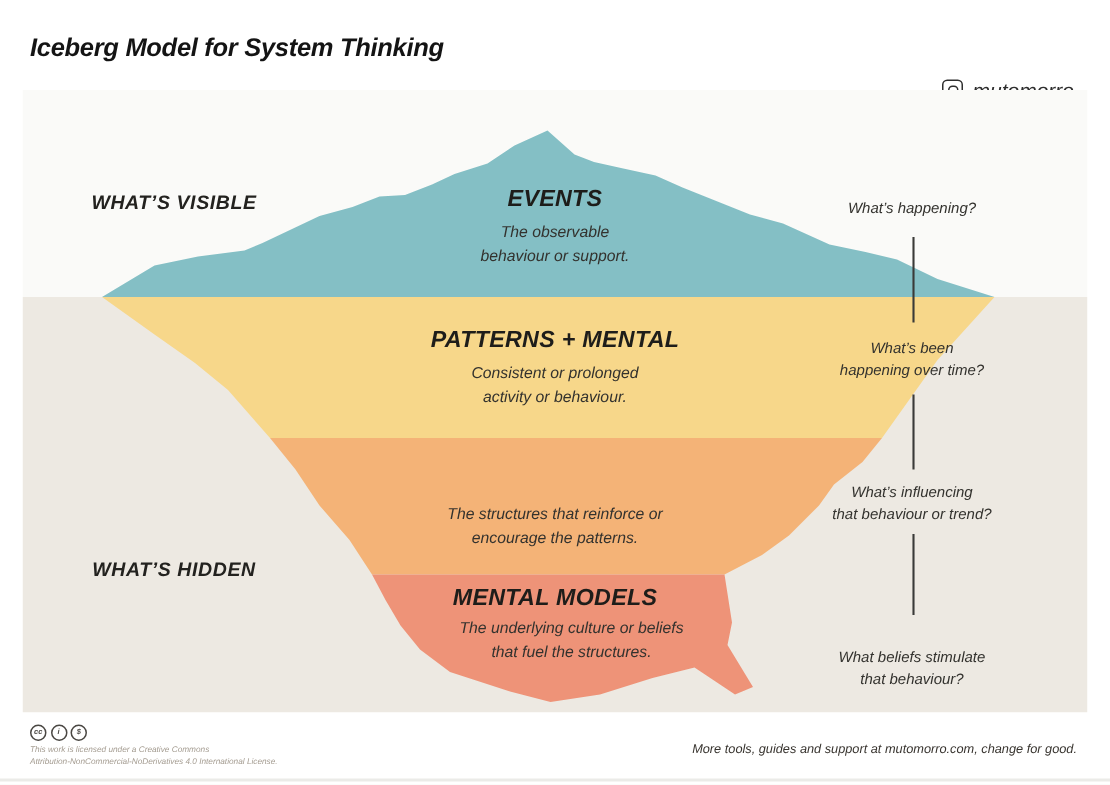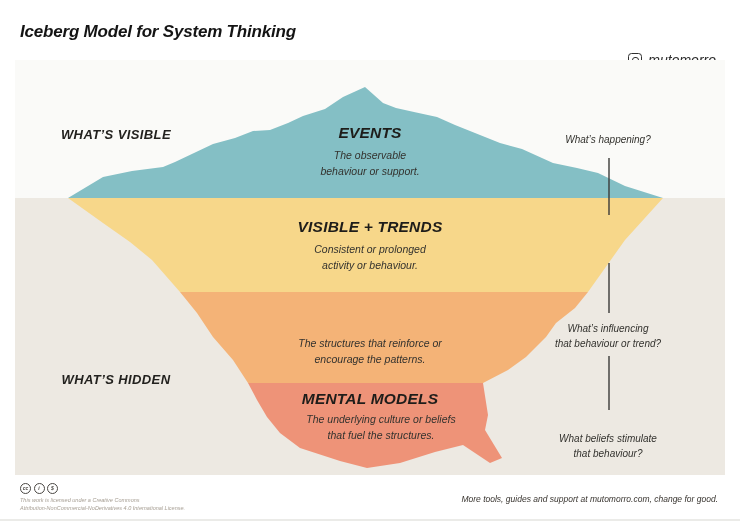--- a/index.html
+++ b/index.html
@@ -65,32 +65,34 @@
       <line x1="594" y1="296" x2="594" y2="350" stroke-width="1.4" stroke="#3a3a38"></line>
     </svg>
 
     <div class="abs side-label" style="left:31px;top:67px;">WHAT’S VISIBLE</div>
     <div class="abs side-label" style="left:31px;top:312px;">WHAT’S HIDDEN</div>
 
     <div class="abs layer-title" style="left:195px;top:64px;">EVENTS</div>
     <div class="abs layer-desc" style="left:195px;top:88px;">The observable
 behaviour or support.</div>
 
-    <div class="abs layer-title" style="left:195px;top:158px;">VISIBLE + TRENDS</div>
+    <div class="abs layer-title" style="left:195px;top:158px;">PATTERNS + MENTAL</div>
     <div class="abs layer-desc" style="left:195px;top:182px;">Consistent or prolonged
 activity or behaviour.</div>
 
     <div class="abs layer-desc" style="left:195px;top:276px;">The structures that reinforce or
 encourage the patterns.</div>
 
     <div class="abs layer-title" style="left:195px;top:330px;">MENTAL MODELS</div>
     <div class="abs layer-desc" style="left:206px;top:352px;">The underlying culture or beliefs
 that fuel the structures.</div>
 
     <div class="abs question" style="left:498px;top:72px;">What’s happening?</div>
+    <div class="abs question" style="left:498px;top:165px;">What’s been
+happening over time?</div>
     <div class="abs question" style="left:498px;top:261px;">What’s influencing
 that behaviour or trend?</div>
     <div class="abs question" style="left:498px;top:371px;">What beliefs stimulate
 that behaviour?</div>
   </div>
 
   <div class="cc-icons">
     <span class="cc-icon">cc</span>
     <span class="cc-icon">i</span>
     <span class="cc-icon">$</span>

